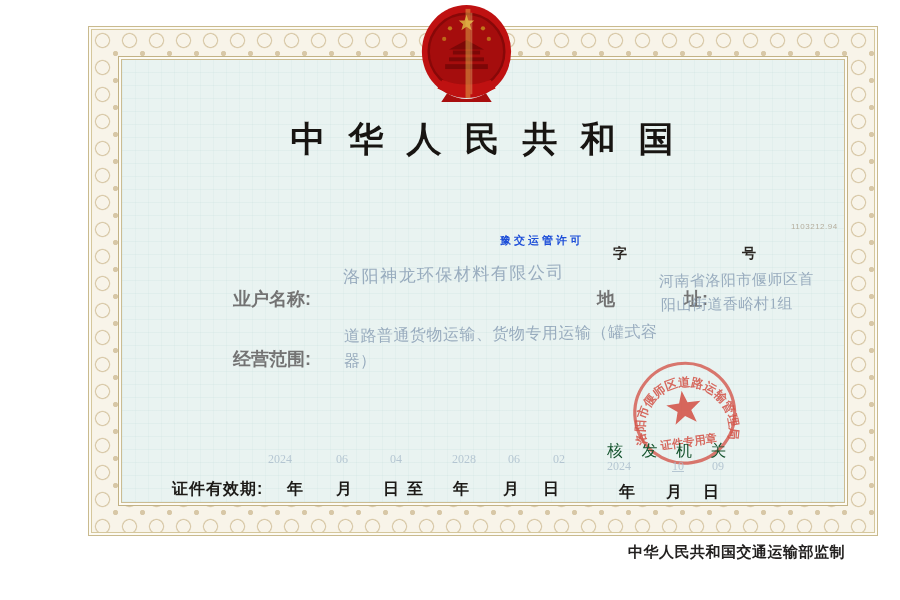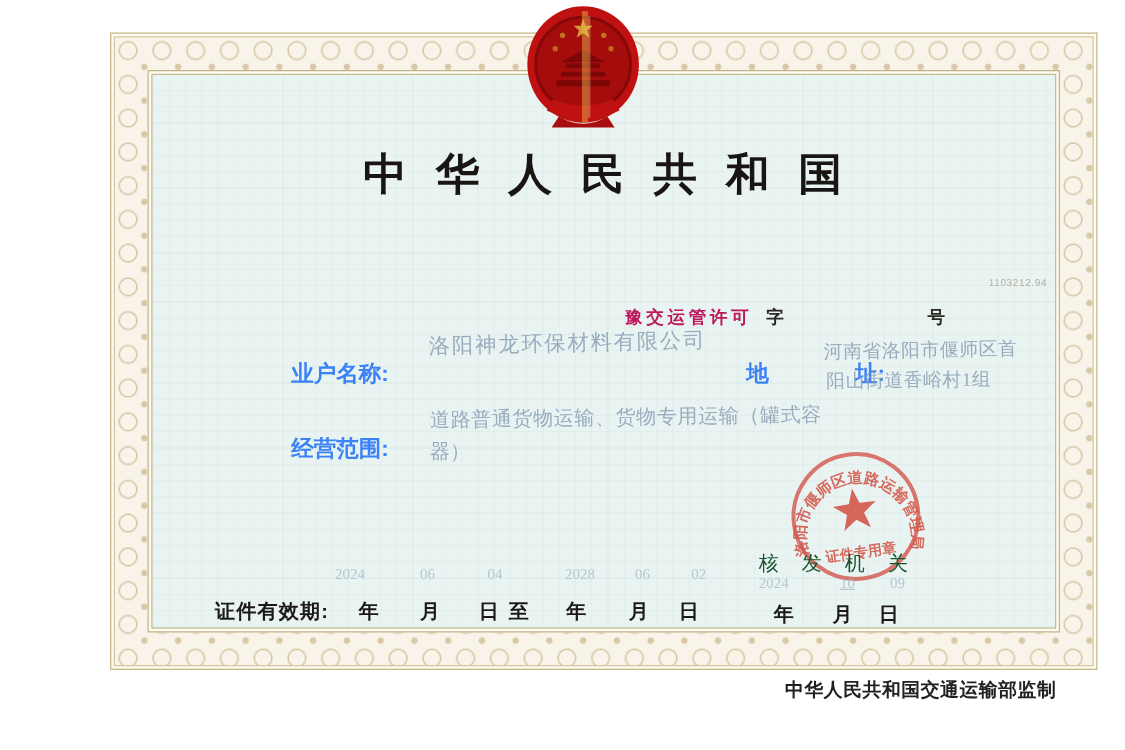--- a/index.html
+++ b/index.html
@@ -53,25 +53,25 @@
     font-size:58px;font-weight:bold;letter-spacing:8px;text-indent:8px;
     background:linear-gradient(180deg,#241c10 0%,#3d2d15 45%,#6b4e1f 78%,#8a6a2c 100%);
     -webkit-background-clip:text;background-clip:text;color:transparent;
     text-shadow:0 1px 0 rgba(120,90,40,.25);
     font-family:"Liberation Serif","DejaVu Serif",serif;
   }
   .serial-watermark{
     position:absolute;left:791px;top:222px;font-size:8px;color:#b5ae9e;letter-spacing:.5px;
   }
   
-  .permit-prefix{position:absolute;left:500px;top:245px;font-size:14px;font-weight:bold;color:#be185d;letter-spacing:3px;}
+  .permit-prefix{position:absolute;left:500px;top:233px;font-size:11px;font-weight:bold;color:#1d4ed8;letter-spacing:3px;}
   .permit-zi{position:absolute;left:613px;top:245px;font-size:14px;font-weight:bold;color:#2a2622;}
   .permit-hao{position:absolute;left:742px;top:245px;font-size:14px;font-weight:bold;color:#2a2622;}
   
-  .lbl{font-weight:bold;color:#3b82f6;font-size:18px;position:absolute;text-align:center;}
+  .lbl{font-weight:bold;color:#737373;font-size:18px;position:absolute;text-align:center;}
   .owner-label{left:233px;top:287px;}
   .addr-di{left:597px;top:287px;}
   .addr-zhi{left:684px;top:287px;}
   .scope-label{left:233px;top:347px;}
   
   .val{position:absolute;color:var(--ink-faded);opacity:.85;font-family:"Liberation Serif","DejaVu Serif",serif;}
   .owner-value{left:343px;top:263px;font-size:17px;transform:rotate(-1.2deg);letter-spacing:1.5px;}
   .addr-line1{left:659px;top:271px;font-size:15px;transform:rotate(-1deg);letter-spacing:.5px;}
   .addr-line2{left:661px;top:295px;font-size:15px;transform:rotate(-.6deg);letter-spacing:.5px;}
   .scope-line1{left:344px;top:324px;font-size:16px;transform:rotate(-.8deg);letter-spacing:.5px;}

